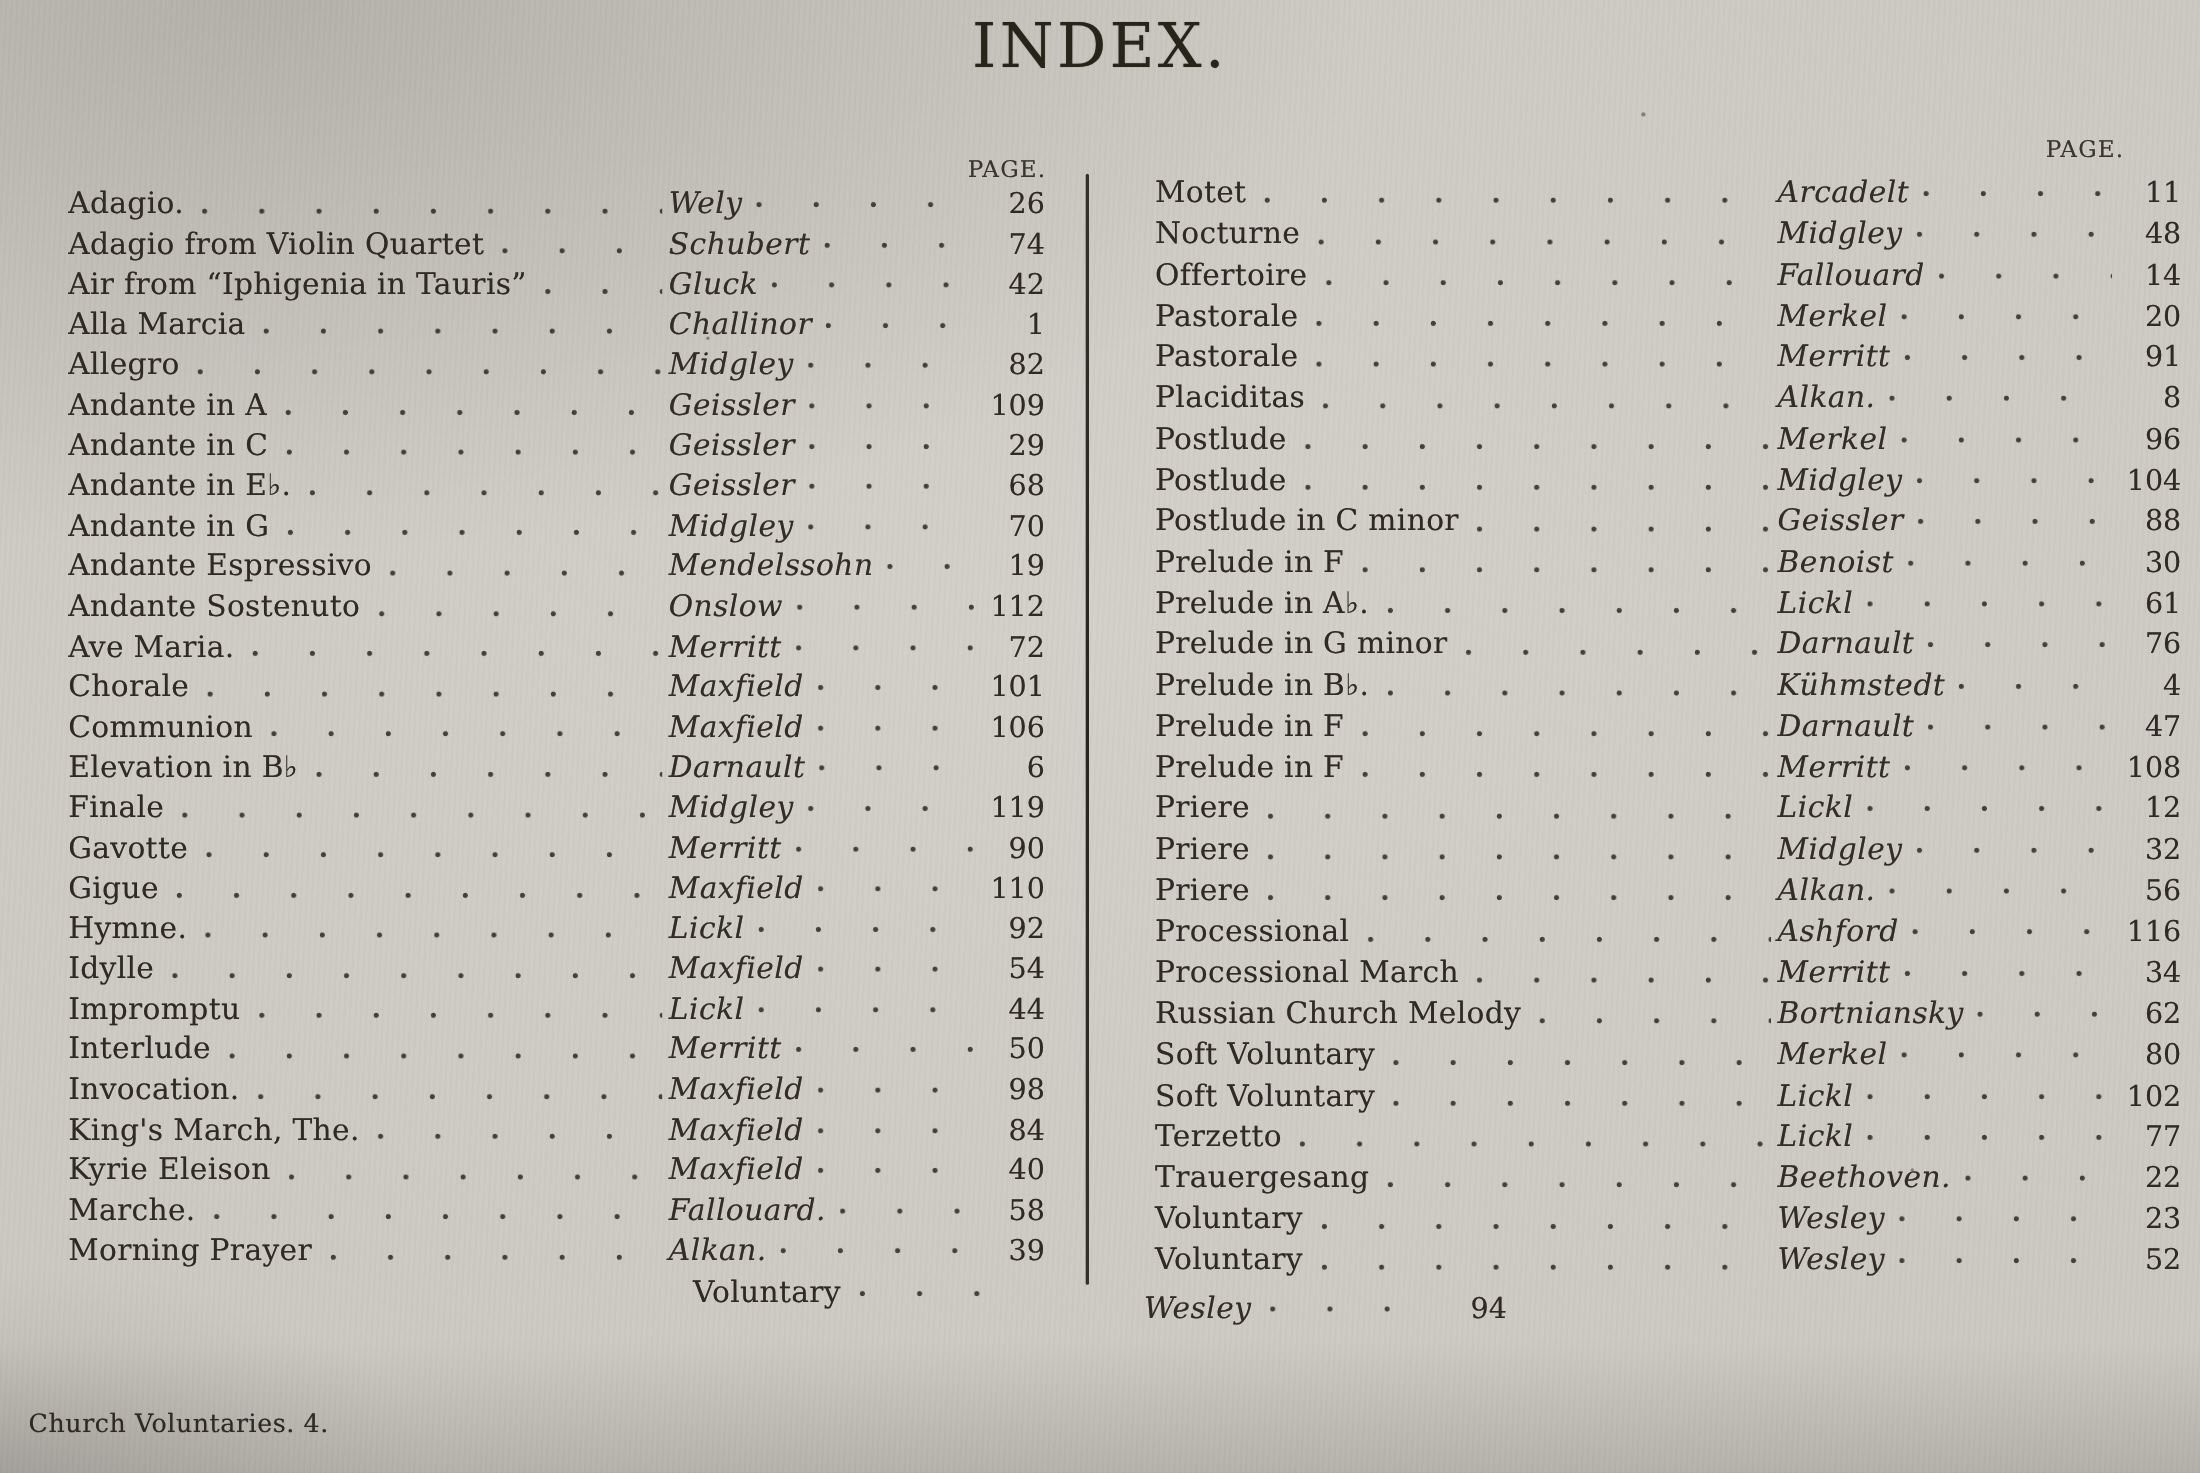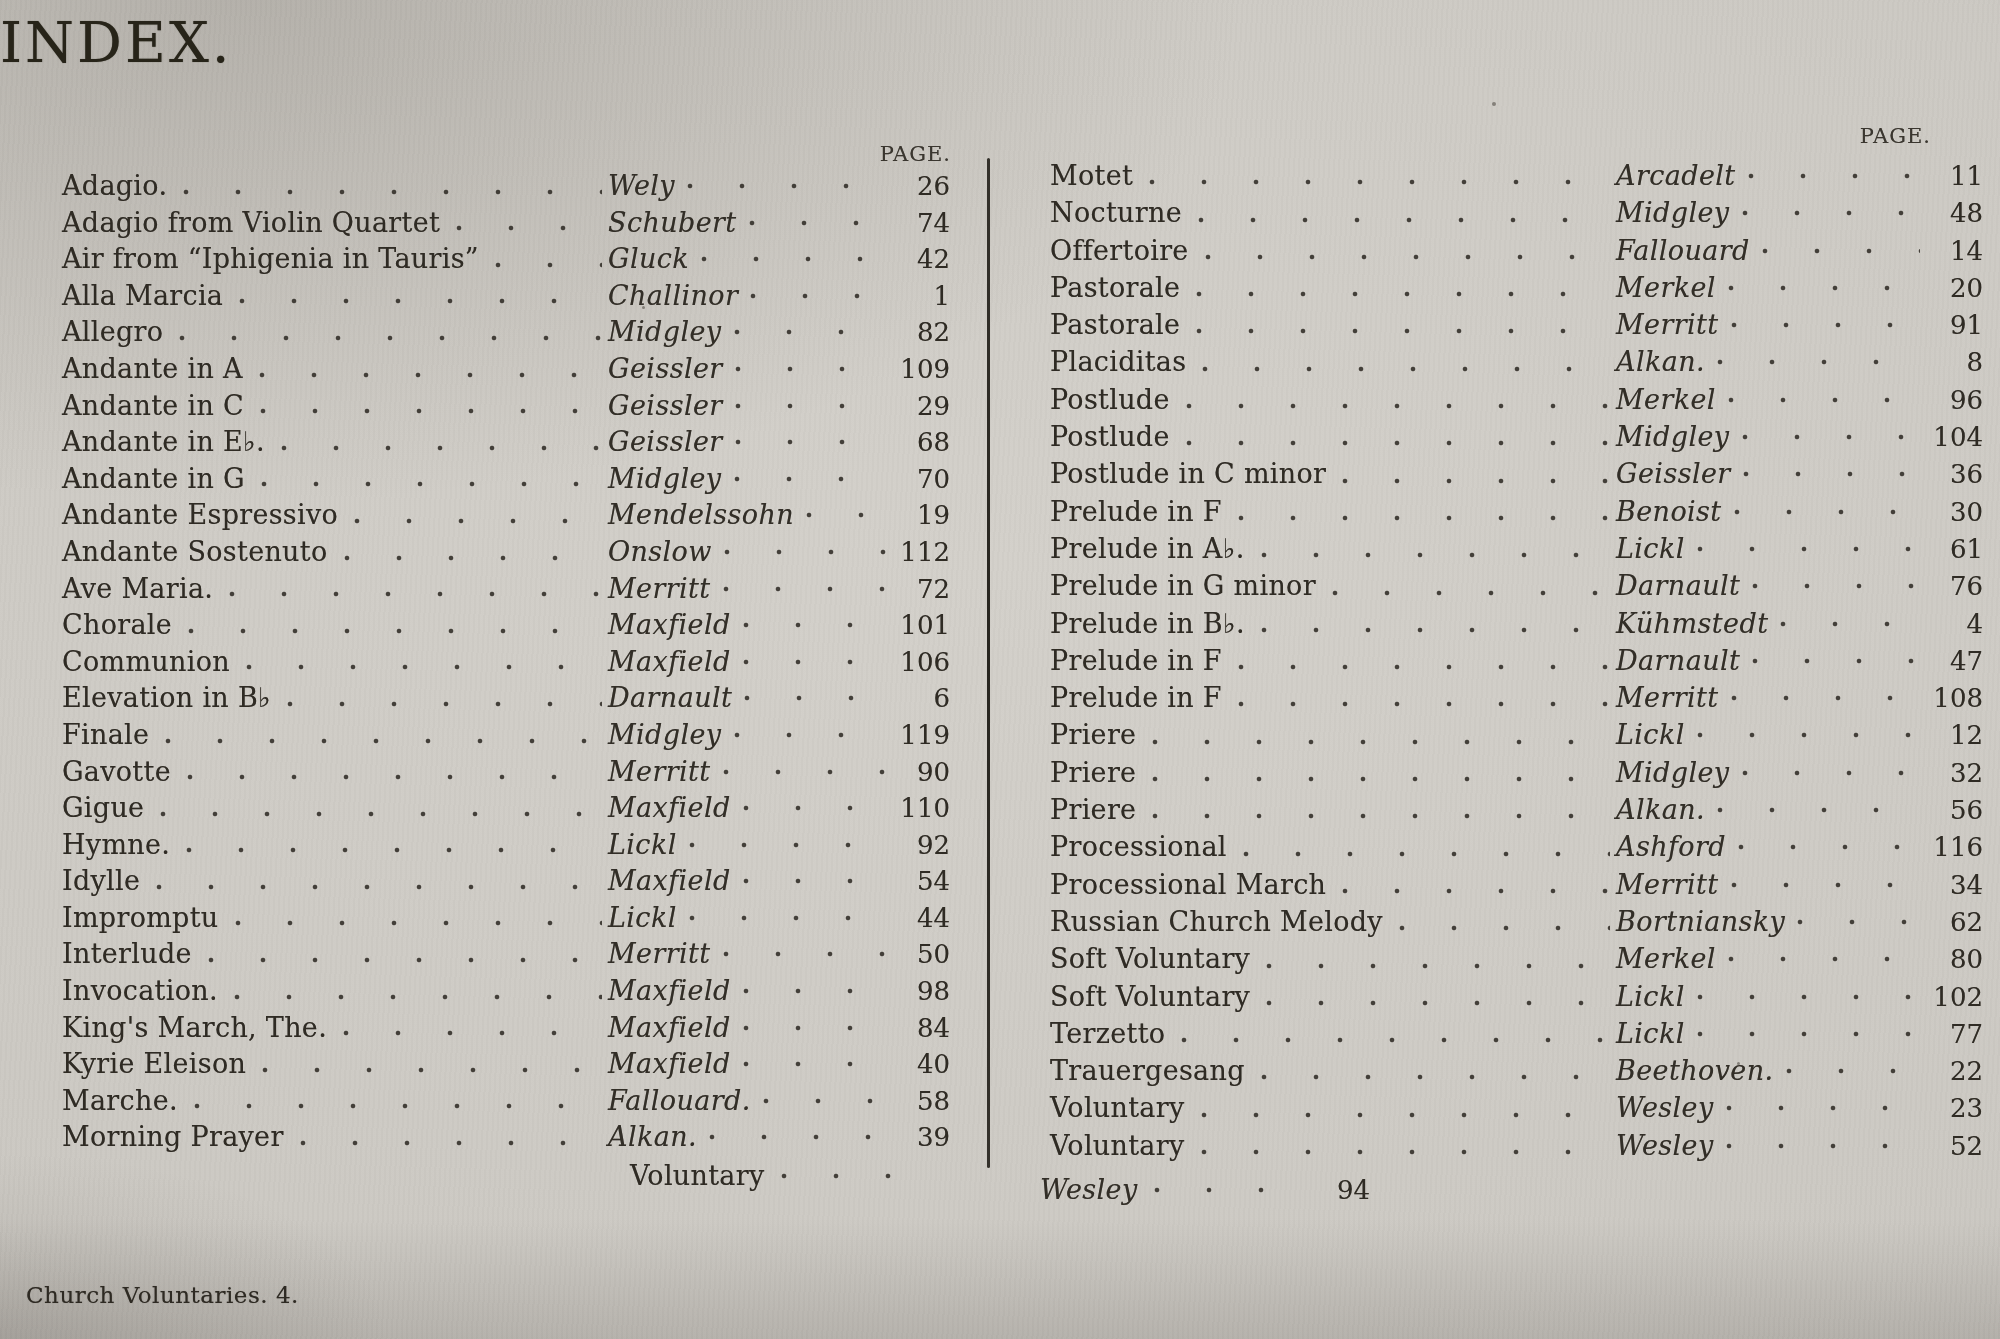--- a/index.html
+++ b/index.html
@@ -9,21 +9,21 @@
     color:#332f28;
     background:
       repeating-linear-gradient(93deg, rgba(0,0,0,0.014) 0 2px, rgba(255,255,255,0.012) 2px 5px),
       linear-gradient(to bottom, rgba(0,0,0,0) 91%, rgba(64,58,52,0.16) 100%),
       radial-gradient(120% 90% at 12% 0%, rgba(82,76,68,0.20), rgba(0,0,0,0) 42%),
       radial-gradient(28% 20% at 0% 100%, rgba(70,64,58,0.14), rgba(0,0,0,0) 70%),
       radial-gradient(150% 130% at 50% 42%, #d3d0ca 0%, #cbc8c2 50%, #c0bdb7 82%, #b0ada7 100%);
   }
   .content { position:absolute; inset:0; }
   .index-title {
-    position:absolute; top:10px; left:0; right:0; text-align:left;
+    position:absolute; top:10px; left:0; right:0; text-align:center;
     font-size:56px; letter-spacing:3px; color:#272419;
     text-shadow:0 0 1px rgba(39,36,25,0.55);
   }
   .page-label {
     position:absolute; font-size:21px; letter-spacing:1px; color:#3a362f;
     width:95px; text-align:right; text-shadow:0 0 0.6px rgba(58,54,47,0.5);
   }
   #left-page-label  { left:856px;  top:142px; }
   #right-page-label { left:1836px; top:124px; }
   .divider {
@@ -399,21 +399,21 @@
     </span>
     <span class="pg">104</span>
   </div>
         <div class="row">
     <span class="t">Postlude in C minor</span>
     <span class="lead"></span>
     <span class="authorcell">
       <span class="author">Geissler</span>
       <span class="lead"></span>
     </span>
-    <span class="pg">36</span>
+    <span class="pg">88</span>
   </div>
         <div class="row">
     <span class="t">Prelude in F</span>
     <span class="lead"></span>
     <span class="authorcell">
       <span class="author">Benoist</span>
       <span class="lead"></span>
     </span>
     <span class="pg">30</span>
   </div>

